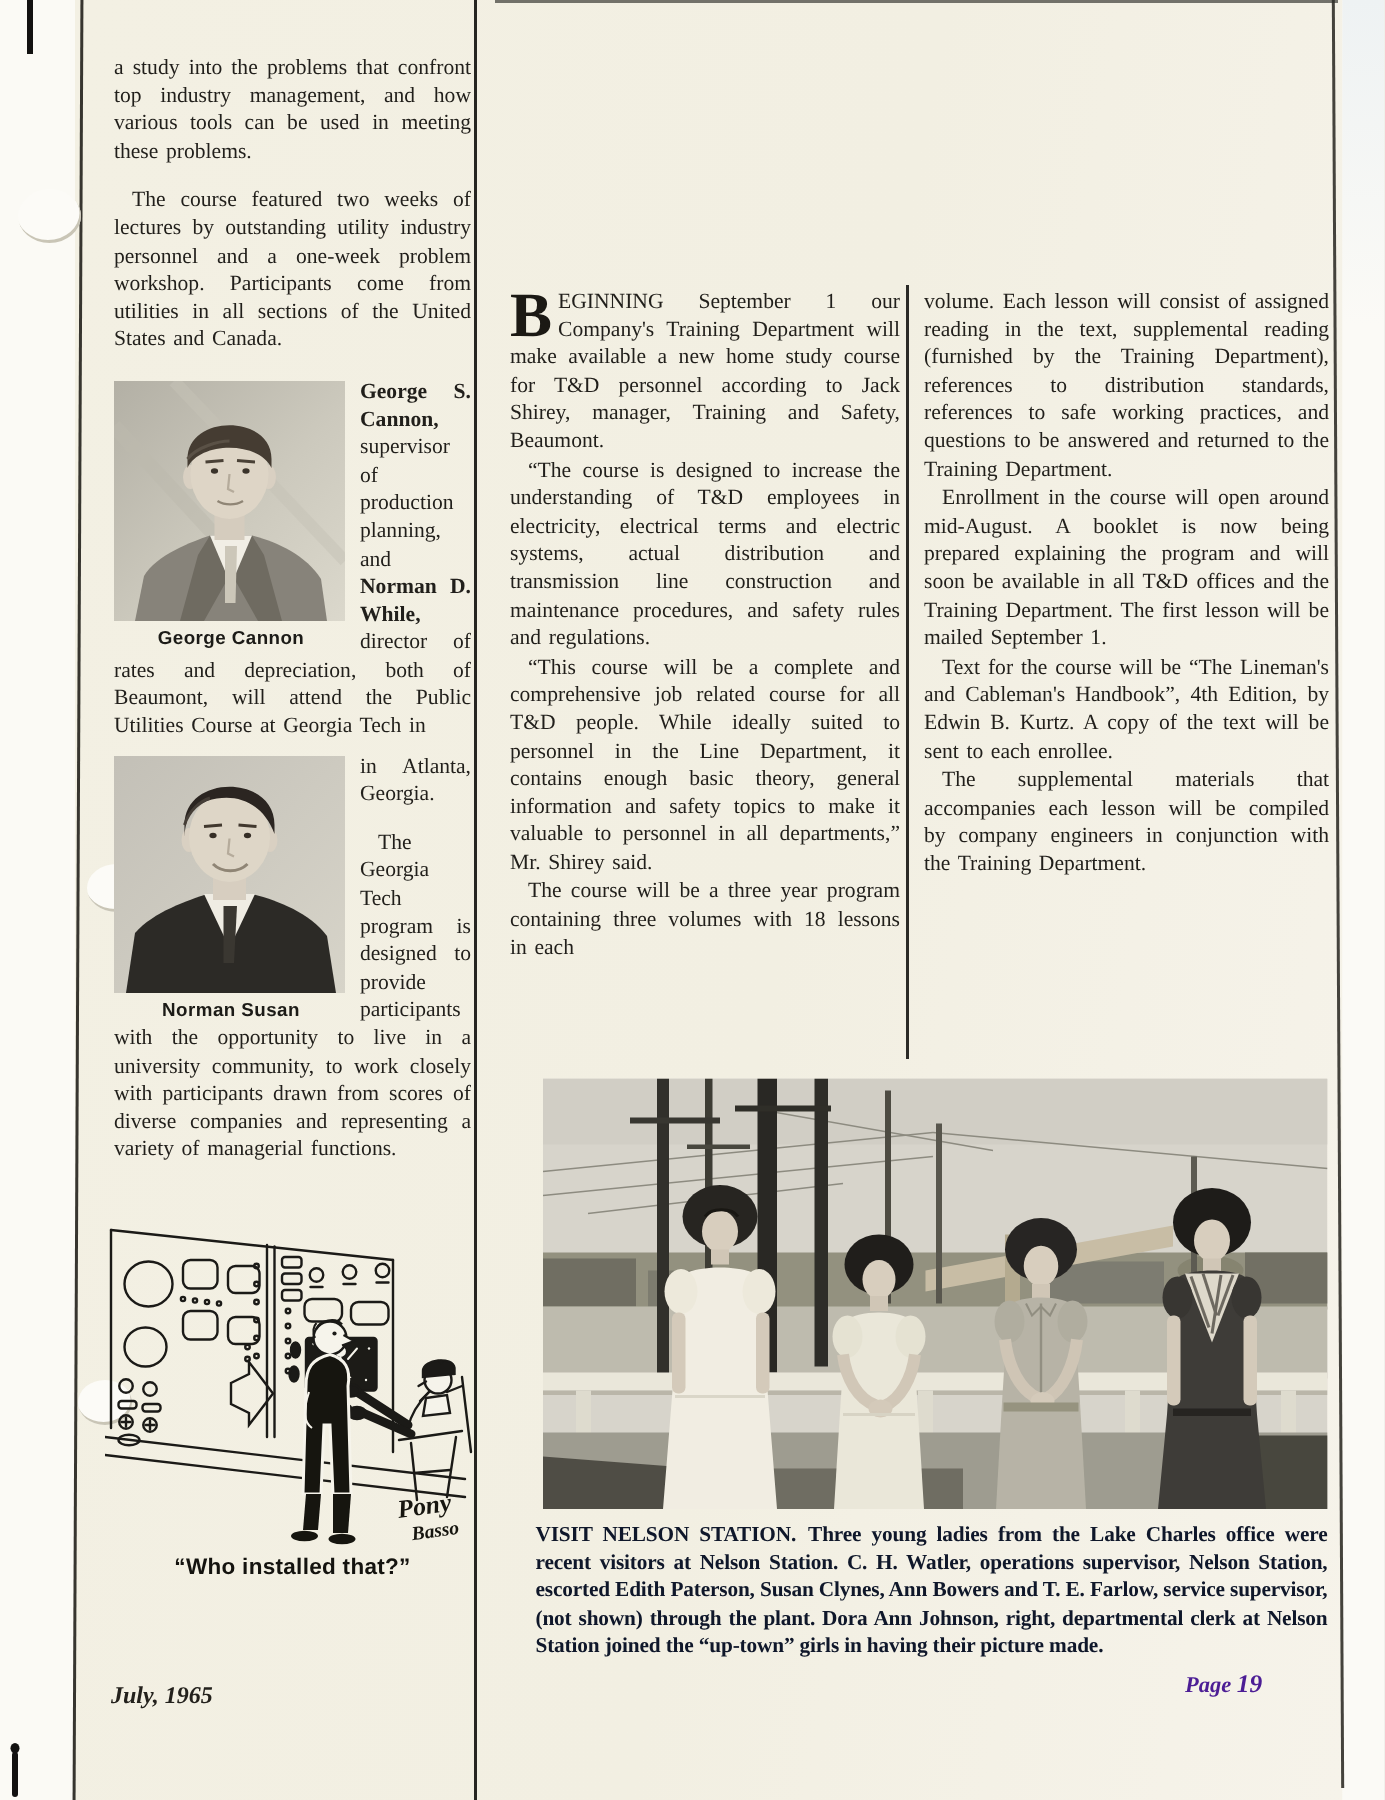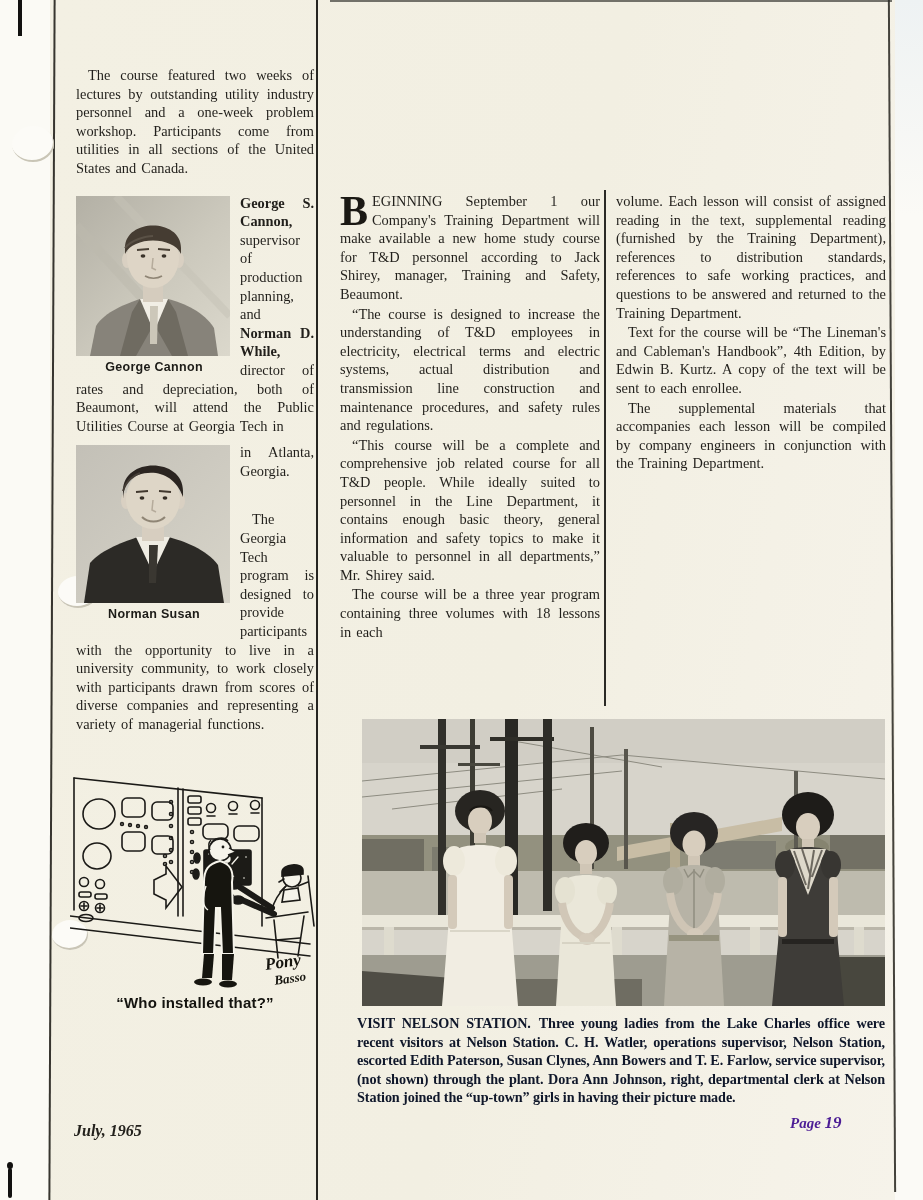--- a/index.html
+++ b/index.html
@@ -18,21 +18,21 @@
   .tick-bl{left:8px;top:1168px;width:4px;height:30px;border-radius:2px;}
   .tick-bl2{left:7px;top:1162px;width:6px;height:7px;border-radius:50%;}
   .hole{position:absolute;border-radius:50%;background:#fcfbf7;
         box-shadow:inset -1px -2px 0 #c9c5b6;}
   .hole1{left:12px;top:126px;width:42px;height:36px;}
   .hole2{left:58px;top:576px;width:40px;height:32px;}
   .hole3{left:52px;top:920px;width:36px;height:30px;}
 
   .body-p{margin:0;text-align:justify;font-size:14.4px;line-height:18.6px;word-spacing:1.5px;}
   .indent{text-indent:12px;}
-  .sp{margin-top:30px;}
+  .sp{margin-top:14px;}
 
   .left-col{position:absolute;left:76px;top:36px;width:238px;}
   .bio-block{margin-top:16px;overflow:hidden;}
   .bio-block + .bio-block{margin-top:8px;}
   .photo-float{float:left;width:156px;margin:2px 8px 2px 0;}
   .photo-float svg{display:block;}
   .photo-cap{font-family:"Liberation Sans",sans-serif;font-weight:bold;font-size:12.5px;
              text-align:center;margin-top:4px;letter-spacing:.3px;color:#1c1b17;}
   .bio-b{font-weight:bold;}
 
@@ -74,20 +74,21 @@
   <div class="edge-line edge-right"></div>
   <div class="edge-line edge-top"></div>
   <div class="tick tick-tl"></div>
   <div class="tick tick-bl"></div>
   <div class="tick tick-bl2"></div>
   <div class="hole hole1"></div>
   <div class="hole hole2"></div>
   <div class="hole hole3"></div>
 
   <div class="left-col">
+    <p class="body-p">a study into the problems that confront top industry management, and how various tools can be used in meeting these problems.</p>
     <p class="body-p indent sp">The course featured two weeks of lectures by outstanding utility industry personnel and a one-week problem workshop. Participants come from utilities in all sections of the United States and Canada.</p>
 
     <div class="bio-block">
       <div class="photo-float">
         <svg width="154" height="160" viewBox="0 0 154 160">
           <defs>
             <linearGradient id="cbg" x1="0" y1="0" x2="1" y2="1">
               <stop offset="0" stop-color="#b3b0a5"></stop>
                 <stop offset="0.55" stop-color="#ccc9bd"></stop>
                 <stop offset="1" stop-color="#dbd8cc"></stop>
@@ -279,20 +280,21 @@
 
   <div class="col col1">
     <p class="body-p"><span class="dropcap">B</span><span>EGINNING September 1 our Company's Training Department will make available a new home study course for T&amp;D personnel according to Jack Shirey, manager, Training and Safety, Beaumont.</span></p>
     <p class="body-p indent">“The course is designed to increase the understanding of T&amp;D employees in electricity, electrical terms and electric systems, actual distribution and transmission line construction and maintenance procedures, and safety rules and regulations.</p>
     <p class="body-p indent">“This course will be a complete and comprehensive job related course for all T&amp;D people. While ideally suited to personnel in the Line Department, it contains enough basic theory, general information and safety topics to make it valuable to personnel in all departments,” Mr. Shirey said.</p>
     <p class="body-p indent">The course will be a three year program containing three volumes with 18 lessons in each</p>
   </div>
 
   <div class="col col2">
     <p class="body-p">volume. Each lesson will consist of assigned reading in the text, supplemental reading (furnished by the Training Department), references to distribution standards, references to safe working practices, and questions to be answered and returned to the Training Department.</p>
+    <p class="body-p indent">Enrollment in the course will open around mid-August. A booklet is now being prepared explaining the program and will soon be available in all T&amp;D offices and the Training Department. The first lesson will be mailed September 1.</p>
     <p class="body-p indent">Text for the course will be “The Lineman's and Cableman's Handbook”, 4th Edition, by Edwin B. Kurtz. A copy of the text will be sent to each enrollee.</p>
     <p class="body-p indent">The supplemental materials that accompanies each lesson will be compiled by company engineers in conjunction with the Training Department.</p>
   </div>
 
   <div class="nelson">
     <svg width="523" height="287" viewBox="0 0 523 287">
       <rect width="523" height="287" fill="#d5d4ce"></rect>
       <rect width="523" height="44" fill="#cfcec8"></rect>
 
       <g stroke="#8b8a80" stroke-width="1">

